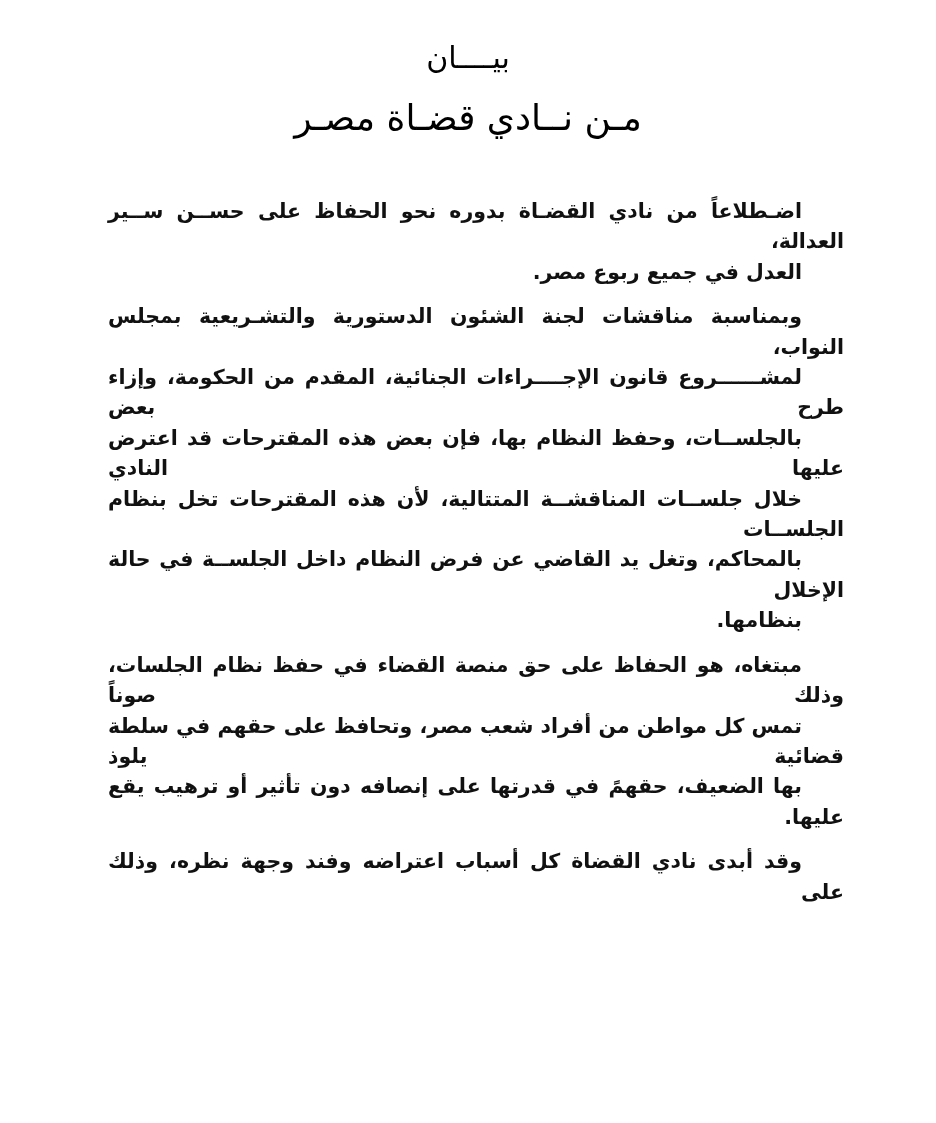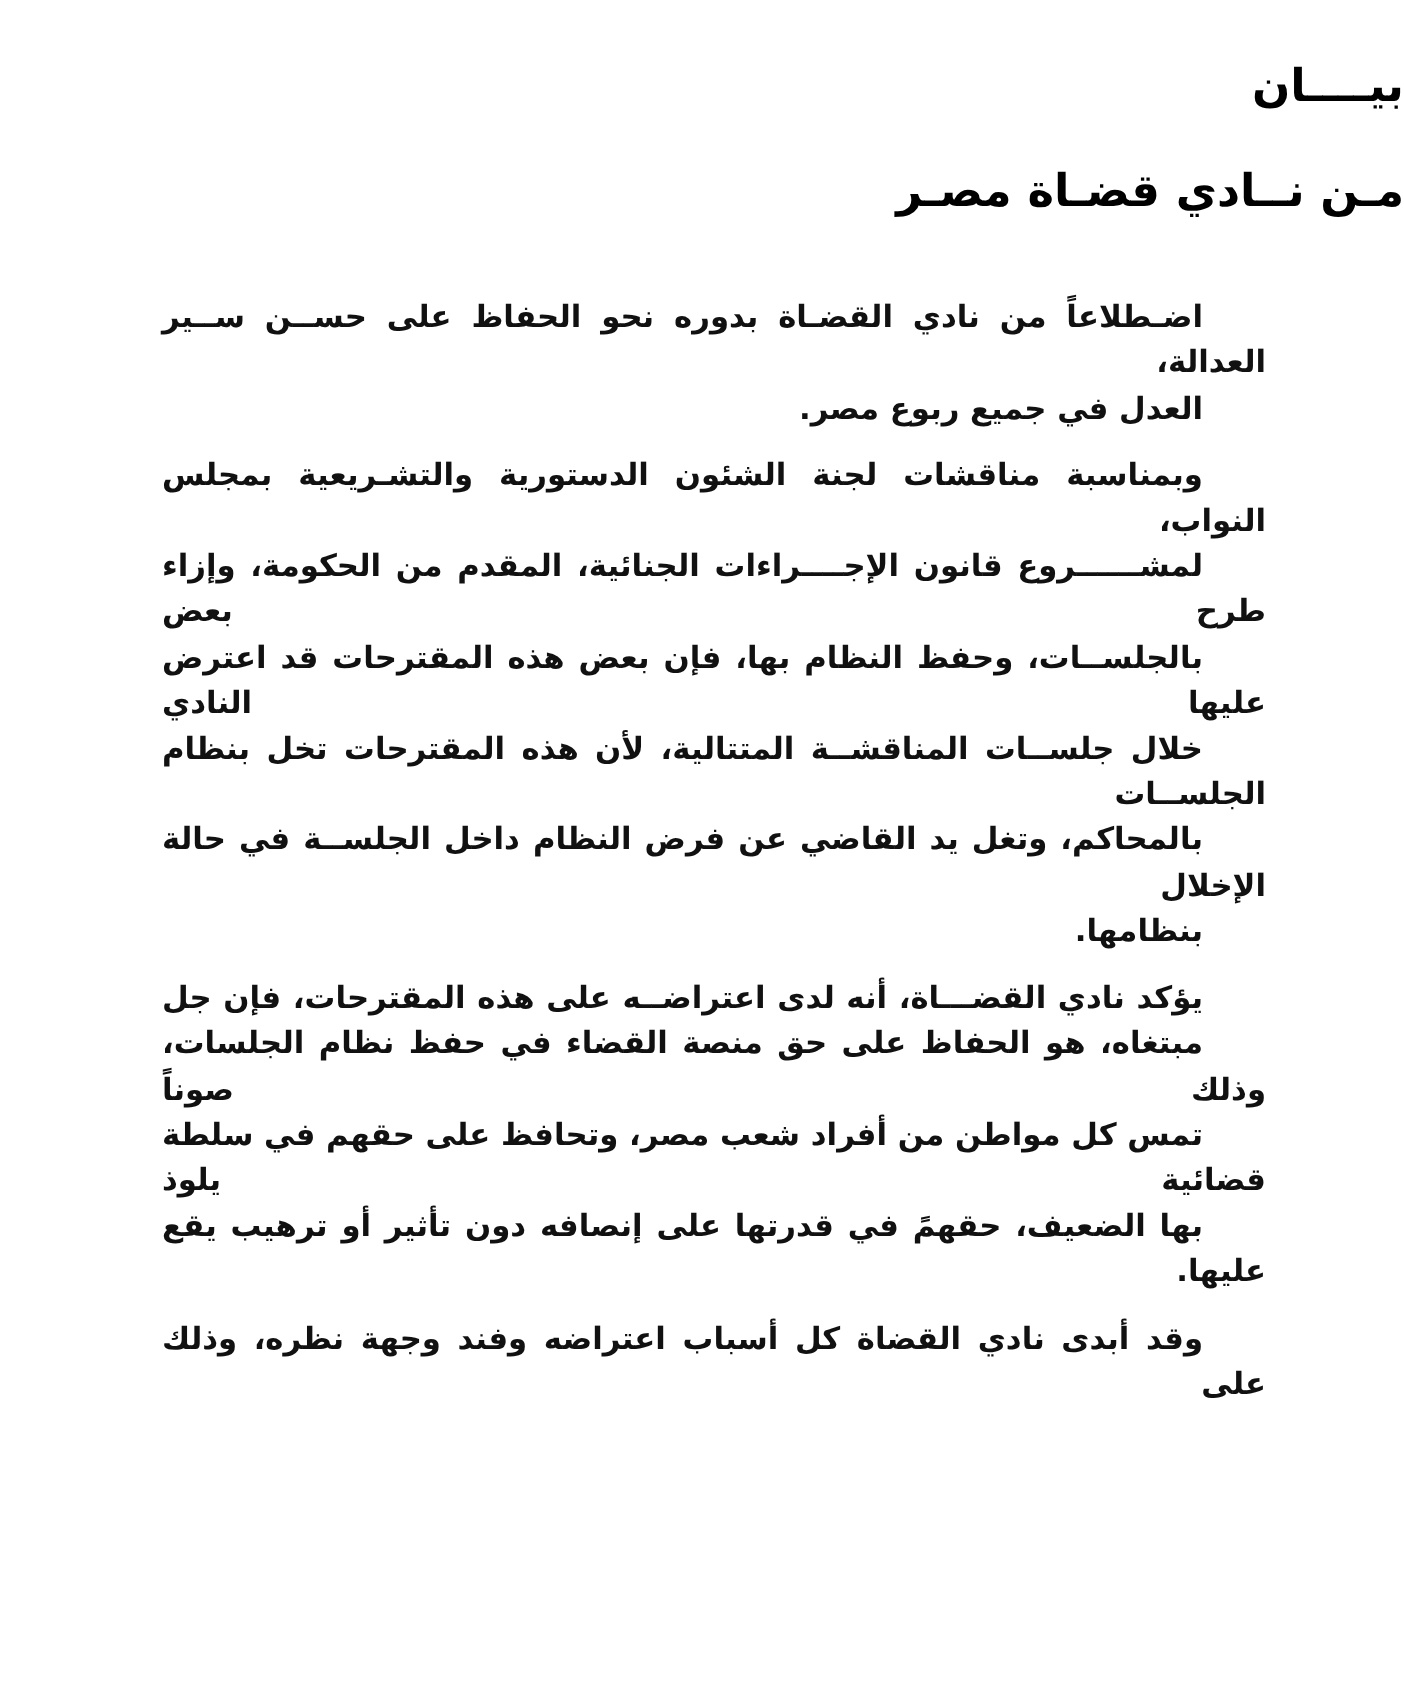--- a/index.html
+++ b/index.html
@@ -19,31 +19,32 @@
       position: absolute;
       left: 0; top: 0;
       width: 936px;
       height: 1123px;
       box-sizing: border-box;
       direction: rtl;
     }
     .title {
       position: absolute;
       left: 0; right: 0;
-      font-weight: 700;
+      text-align: center;
+      font-weight: 400;
       color: #000;
       letter-spacing: 0;
     }
     .title-main {
       top: 40px;
       font-size: 30px;
     }
     .title-sub {
-      top: 110px;
-      font-size: 30px;
+      top: 97px;
+      font-size: 36px;
     }
     .body-text {
       position: absolute;
       left: 92px;
       right: 92px;
       top: 196px;
       font-size: 20.5px;
       line-height: 30.4px;
       font-weight: bold;
       text-align: justify;
@@ -76,21 +77,20 @@
     </p>
     <p class="para">
       <span class="line">وبمناسبة مناقشات لجنة الشئون الدستورية والتشـريعية بمجلس النواب،</span>
       <span class="line">لمشــــــروع قانون الإجــــراءات الجنائية، المقدم من الحكومة، وإزاء طرح بعض</span>
       <span class="line">بالجلســات، وحفظ النظام بها، فإن بعض هذه المقترحات قد اعترض عليها النادي</span>
       <span class="line">خلال جلســات المناقشــة المتتالية، لأن هذه المقترحات تخل بنظام الجلســات</span>
       <span class="line">بالمحاكم، وتغل يد القاضي عن فرض النظام داخل الجلســة في حالة الإخلال</span>
       <span class="line last">بنظامها.</span>
     </p>
     <p class="para">
-      <span class="line">يؤكد نادي القضـــاة، أنه لدى اعتراضــه على هذه المقترحات، فإن جل</span>
       <span class="line">مبتغاه، هو الحفاظ على حق منصة القضاء في حفظ نظام الجلسات، وذلك صوناً</span>
       <span class="line">تمس كل مواطن من أفراد شعب مصر، وتحافظ على حقهم في سلطة قضائية يلوذ</span>
       <span class="line last">بها الضعيف، حقهمً في قدرتها على إنصافه دون تأثير أو ترهيب يقع عليها.</span>
     </p>
     <p class="para">
       <span class="line">وقد أبدى نادي القضاة كل أسباب اعتراضه وفند وجهة نظره، وذلك على</span>
 
     </p>
 
   </div>

